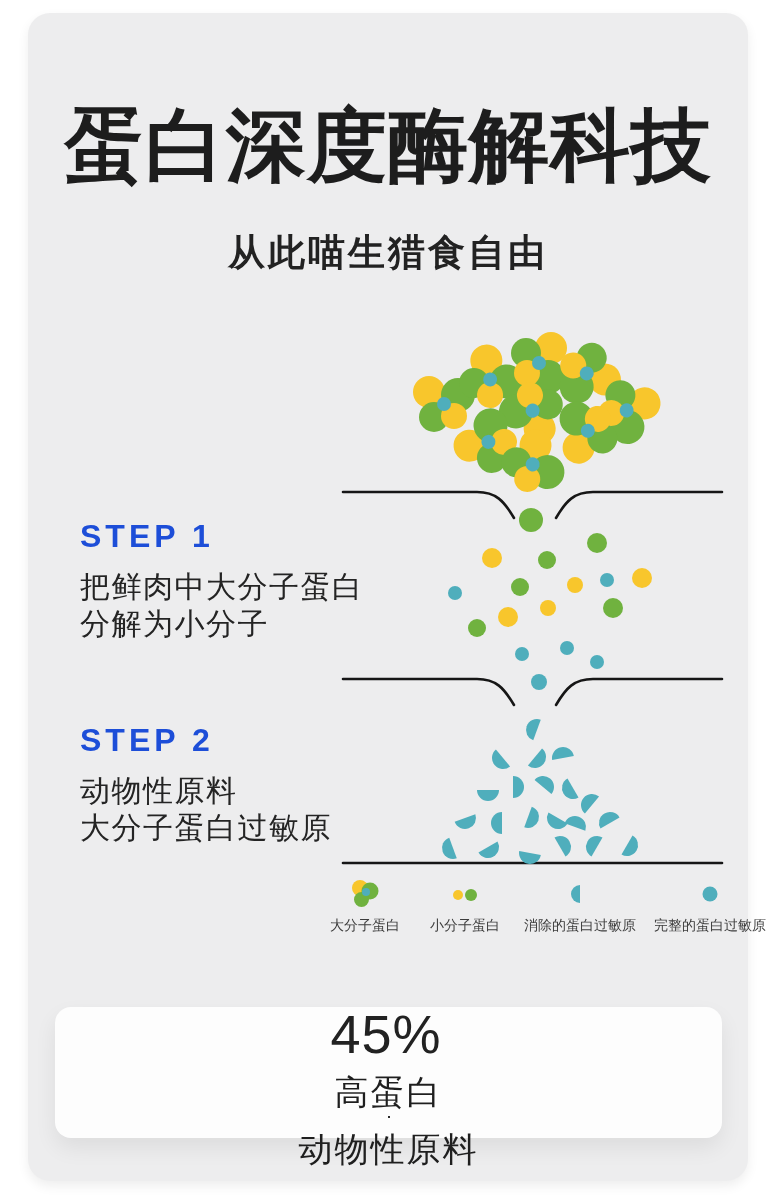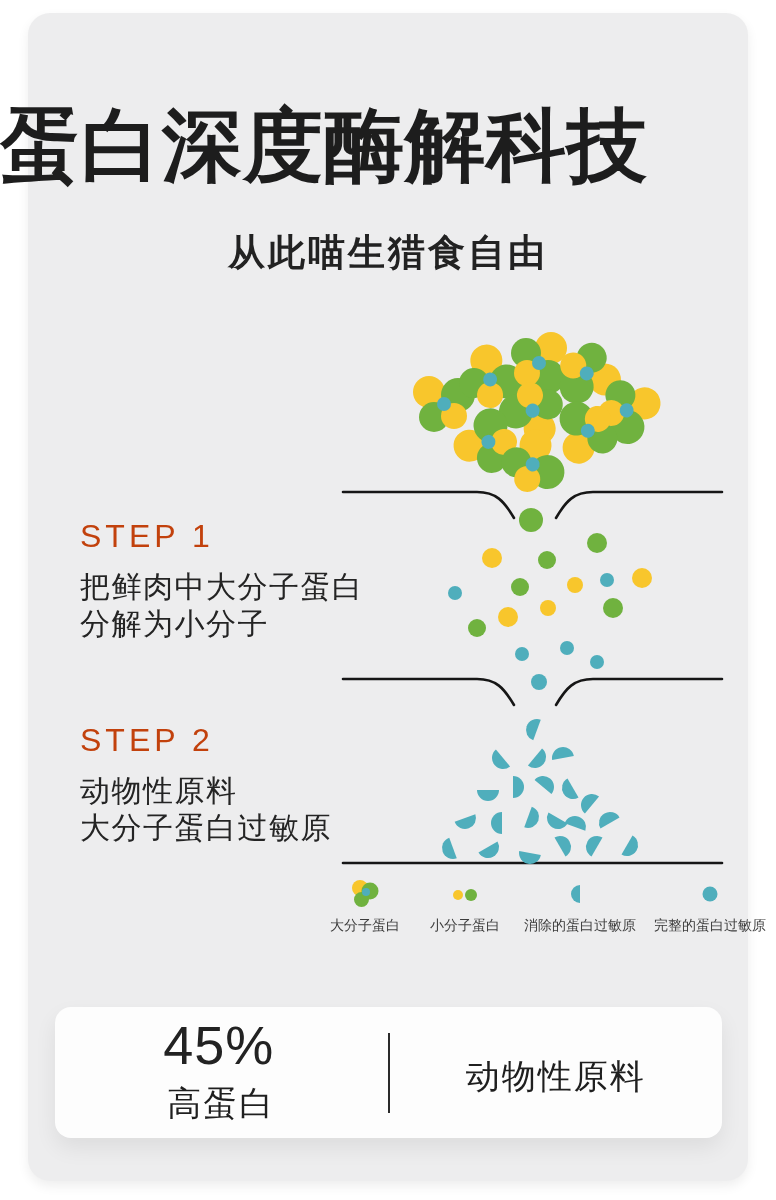--- a/index.html
+++ b/index.html
@@ -7,44 +7,44 @@
     width:776px;height:1200px;position:relative;background:#ffffff;
     font-family:"Liberation Sans","DejaVu Sans",sans-serif;
     overflow:hidden;
   }
   .card{
     position:absolute;left:28px;top:13px;width:720px;height:1168px;
     background:#ededee;border-radius:22px;
     box-shadow:0 5px 12px rgba(0,0,0,.07);
   }
   .title{
-    position:absolute;left:0;top:104px;width:776px;
+    position:absolute;left:0;top:104px;width:776px;text-align:center;
     font-size:80px;line-height:1.05;font-weight:900;color:#1d1d1d;letter-spacing:1px;
   }
   .subtitle{
     position:absolute;left:0;top:228px;width:776px;text-align:center;
     font-size:37px;font-weight:600;color:#222;letter-spacing:3px;
   }
   .diagram{position:absolute;left:0;top:0;width:776px;height:1200px;pointer-events:none;}
   .step{position:absolute;left:80px;color:#242424;}
   .step-1{top:518px;}
   .step-2{top:722px;}
-  .step-label{font-size:32px;font-weight:400;letter-spacing:4px;color:#c2410c;}
+  .step-label{font-size:32px;font-weight:700;letter-spacing:4px;color:#1d4ed8;}
   .step-lines{margin-top:14px;font-size:30px;line-height:1.22;font-weight:400;letter-spacing:1.5px;}
   .legend{
     position:absolute;left:326px;top:878px;display:flex;gap:22px;
   }
   .legend-item{display:flex;flex-direction:column;align-items:center;}
   .legend-icon{height:32px;display:flex;align-items:center;justify-content:center;margin-bottom:7px;}
   .legend-label{font-size:14px;font-weight:500;color:#3c3c3c;white-space:nowrap;}
   .stats-card{
     position:absolute;left:55px;top:1007px;width:667px;height:131px;
     background:#fdfdfd;border-radius:16px;
     box-shadow:0 10px 22px rgba(0,0,0,.07);
-    display:flex;align-items:center;
+    display:flex;align-items:center;flex-direction:column;
   }
   .stat-col{flex:1;display:flex;flex-direction:column;align-items:center;justify-content:center;}
   .stat-value-row{position:relative;display:flex;align-items:flex-start;}
   .stat-value{font-size:54px;font-weight:400;color:#222;letter-spacing:1px;line-height:1;}
   .stat-sup{font-size:14px;color:#979797;margin-left:5px;margin-top:-4px;font-weight:400;}
   .stat-label{font-size:34px;font-weight:500;color:#1f1f1f;margin-top:9px;letter-spacing:2px;}
   .stat-divider{width:2px;height:80px;background:#2b2b2b;flex:0 0 2px;}
 </style>
 </head>
 <body>

